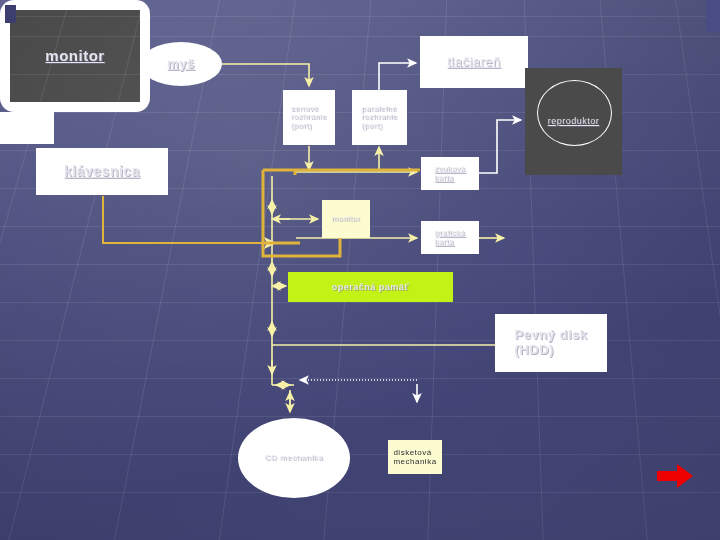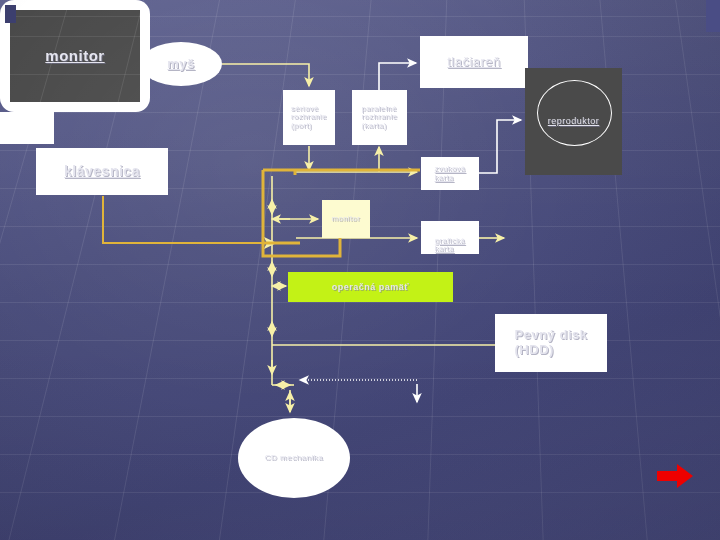--- a/index.html
+++ b/index.html
@@ -57,21 +57,21 @@
   #paralelny .lbl{font-size:7.5px;text-align:left;}
 
   #procesor{left:322px;top:200px;width:48px;height:38px;}
   #procesor .lbl{font-size:7.5px;}
 
   #pamat{left:288px;top:272px;width:165px;height:30px;}
   #pamat .lbl{font-size:9px;font-weight:bold;}
 
   #zvukova{left:421px;top:157px;width:58px;height:33px;}
   #zvukova .lbl{font-size:7.5px;text-align:left;}
-  #graficka{left:421px;top:221px;width:58px;height:33px;align-items:flex-end;}
+  #graficka{left:421px;top:221px;width:58px;height:33px;}
   #graficka .lbl{font-size:7.5px;text-align:left;}
 
   #reproduktor{left:525px;top:68px;width:97px;height:107px;}
   #repro-circle{position:absolute;left:12px;top:12px;width:73px;height:64px;border:1px solid #ffffff;border-radius:50%;}
   #reproduktor .lbl{font-size:9px;position:relative;z-index:2;}
 
   #monitor{left:508px;top:188px;width:130px;height:92px;background:#ffffff;border-radius:14px;
            padding:10px;display:block;}
   #mon-screen{width:100%;height:100%;background:#4a4a4a;display:flex;align-items:center;justify-content:center;}
   #monitor .lbl{font-size:15px;font-weight:bold;}
@@ -212,21 +212,21 @@
 
   <div class="node n-white" id="seriovy">
     <span class="lbl lbl-plain">sériové
 rozhranie
 (port)</span>
   </div>
 
   <div class="node n-white" id="paralelny">
     <span class="lbl lbl-plain">paralelné
 rozhranie
-(karta)</span>
+(port)</span>
   </div>
 
   <div class="node n-cream" id="procesor">
     <span class="lbl lbl-plain">monitor</span>
   </div>
 
   <div class="node n-green" id="pamat">
     <span class="lbl lbl-plain">operačná pamäť</span>
   </div>
 
@@ -258,18 +258,22 @@
 
   <div class="node n-white" id="cd">
     <span class="lbl lbl-plain">CD mechanika</span>
   </div>
 
   <div id="floppy">
     <div id="fl-shutter"></div>
     <div id="fl-side"></div>
   </div>
 
+  <div class="node n-cream" id="floppy-label">
+    <span class="lbl lbl-plain lbl-dark">disketová
+mechanika</span>
+  </div>
 
   <svg id="next-arrow" viewBox="0 0 40 28">
     <path d="M2,9 L22,9 L22,2 L38,14 L22,26 L22,19 L2,19 Z" fill="#ee0000"></path>
   </svg>
 
 </div>
 
 </body></html>

